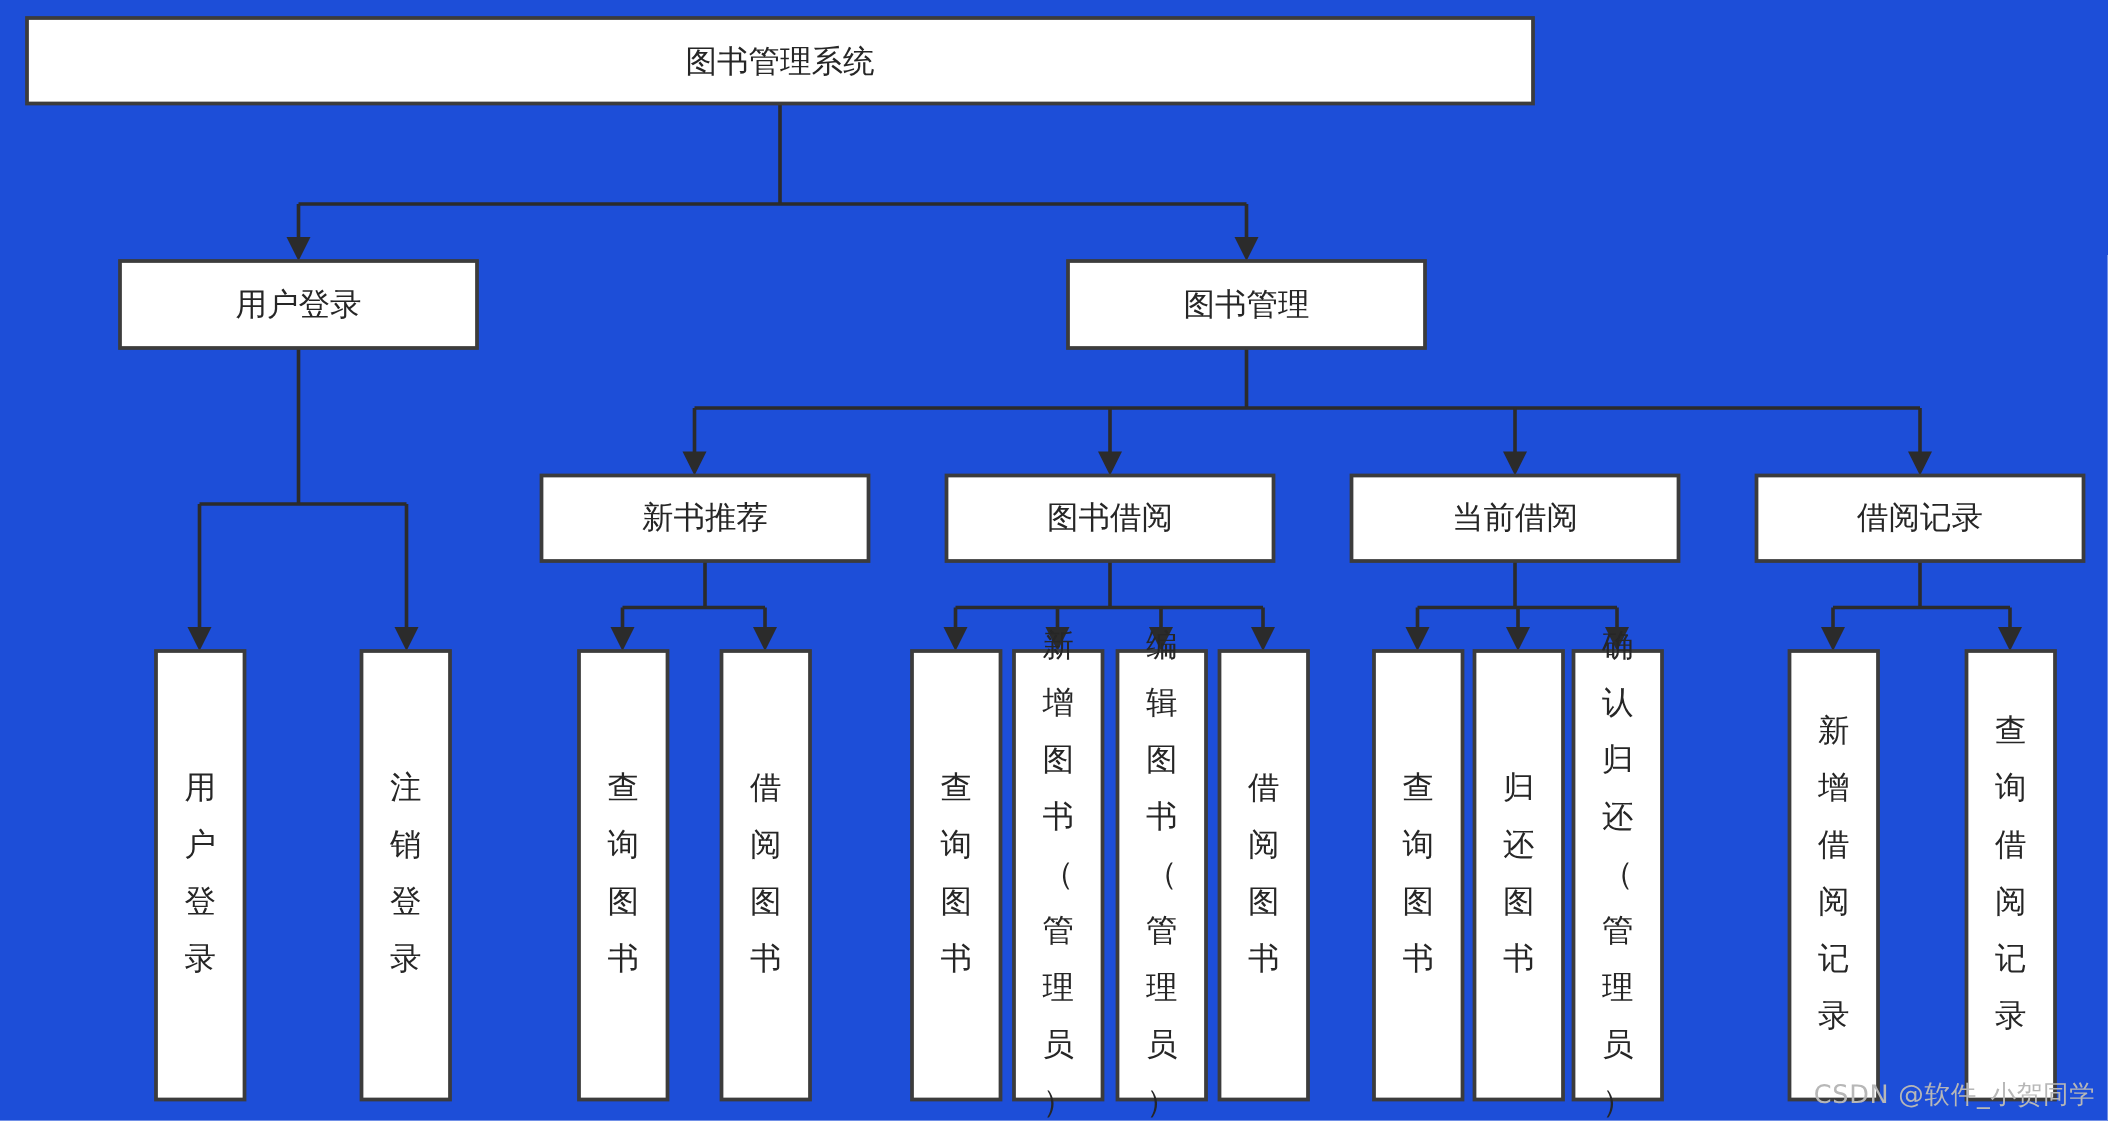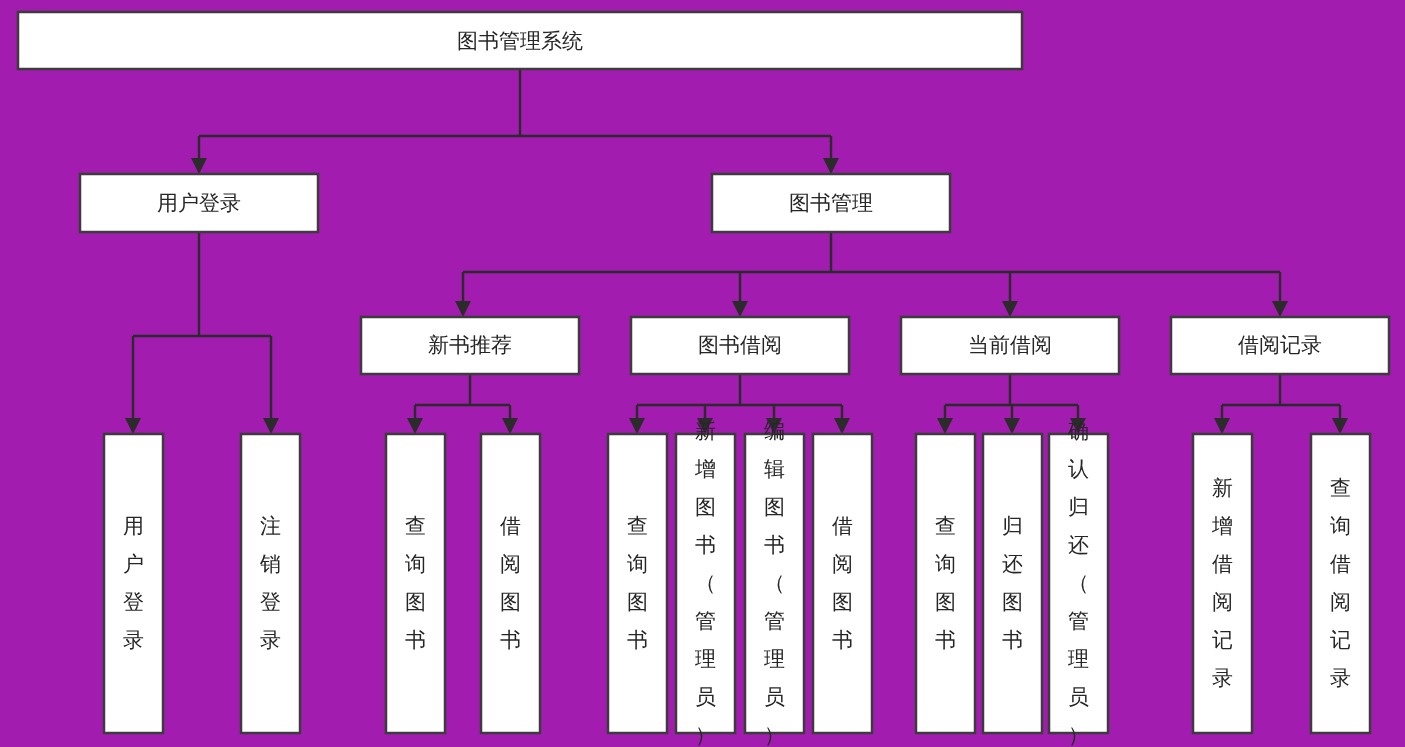--- a/index.html
+++ b/index.html
@@ -10,21 +10,21 @@
   body {
     width: 1405px;
     height: 747px;
     font-family: "DejaVu Sans", "Liberation Sans", sans-serif;
     overflow: hidden;
   }
   #diagram-root {
     position: relative;
     width: 1405px;
     height: 747px;
-    background: #a21caf;
+    background: #1d4ed8;
   }
   svg#diagram-svg {
     position: absolute;
     top: 0;
     left: 0;
     width: 1405px;
     height: 747px;
     display: block;
   }
   .node-box {
@@ -217,13 +217,14 @@
           <text class="node-label-v" x="1222.5" y="488.5"><tspan x="1222.5" dy="0" dominant-baseline="middle">新</tspan><tspan x="1222.5" dy="38" dominant-baseline="middle">增</tspan><tspan x="1222.5" dy="38" dominant-baseline="middle">借</tspan><tspan x="1222.5" dy="38" dominant-baseline="middle">阅</tspan><tspan x="1222.5" dy="38" dominant-baseline="middle">记</tspan><tspan x="1222.5" dy="38" dominant-baseline="middle">录</tspan></text>
         </g>
         <g>
           <rect class="node-box" x="1311" y="434" width="59" height="299"></rect>
           <text class="node-label-v" x="1340.5" y="488.5"><tspan x="1340.5" dy="0" dominant-baseline="middle">查</tspan><tspan x="1340.5" dy="38" dominant-baseline="middle">询</tspan><tspan x="1340.5" dy="38" dominant-baseline="middle">借</tspan><tspan x="1340.5" dy="38" dominant-baseline="middle">阅</tspan><tspan x="1340.5" dy="38" dominant-baseline="middle">记</tspan><tspan x="1340.5" dy="38" dominant-baseline="middle">录</tspan></text>
         </g>
       </g>
 
   </svg>
 
+  <div class="watermark">CSDN @软件_小贺同学</div>
 </div>
 
 </body></html>

